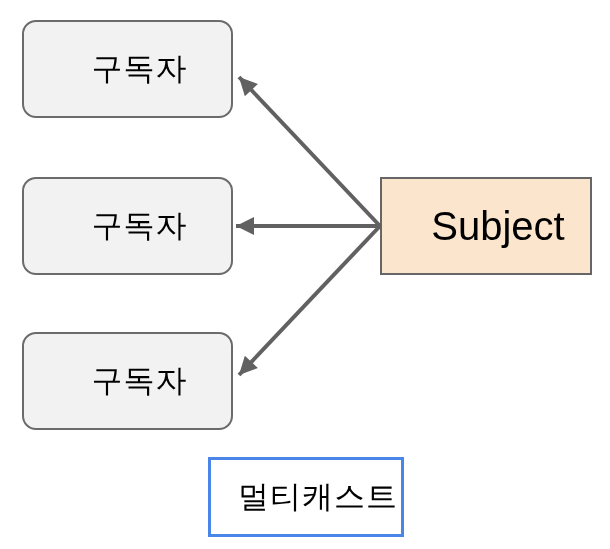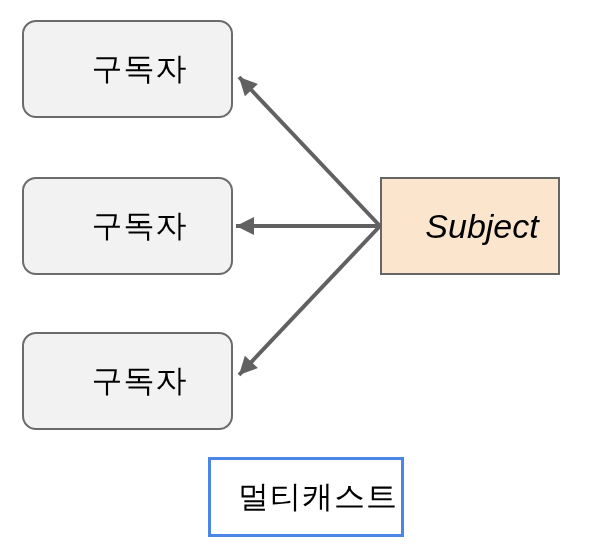--- a/index.html
+++ b/index.html
@@ -33,26 +33,25 @@
     border-radius: 14px;
     font-size: 31px;
     letter-spacing: 1px;
   }
   .subscriber.s1 { top: 20px; }
   .subscriber.s2 { top: 177px; }
   .subscriber.s3 { top: 332px; }
   .subject {
     left: 380px;
     top: 177px;
-    width: 180px;
+    width: 212px;
     height: 98px;
     background: var(--subject-fill, #fce5cd);
     border: 2px solid var(--subject-border, #666666);
-    font-size: 34px;
-    font-style: italic;
+    font-size: 40px;
   }
   .caption {
     left: 208px;
     top: 457px;
     width: 196px;
     height: 80px;
     background: #ffffff;
     border: 3px solid var(--caption-border, #4a86e8);
     font-size: 31px;
     letter-spacing: 1px;

